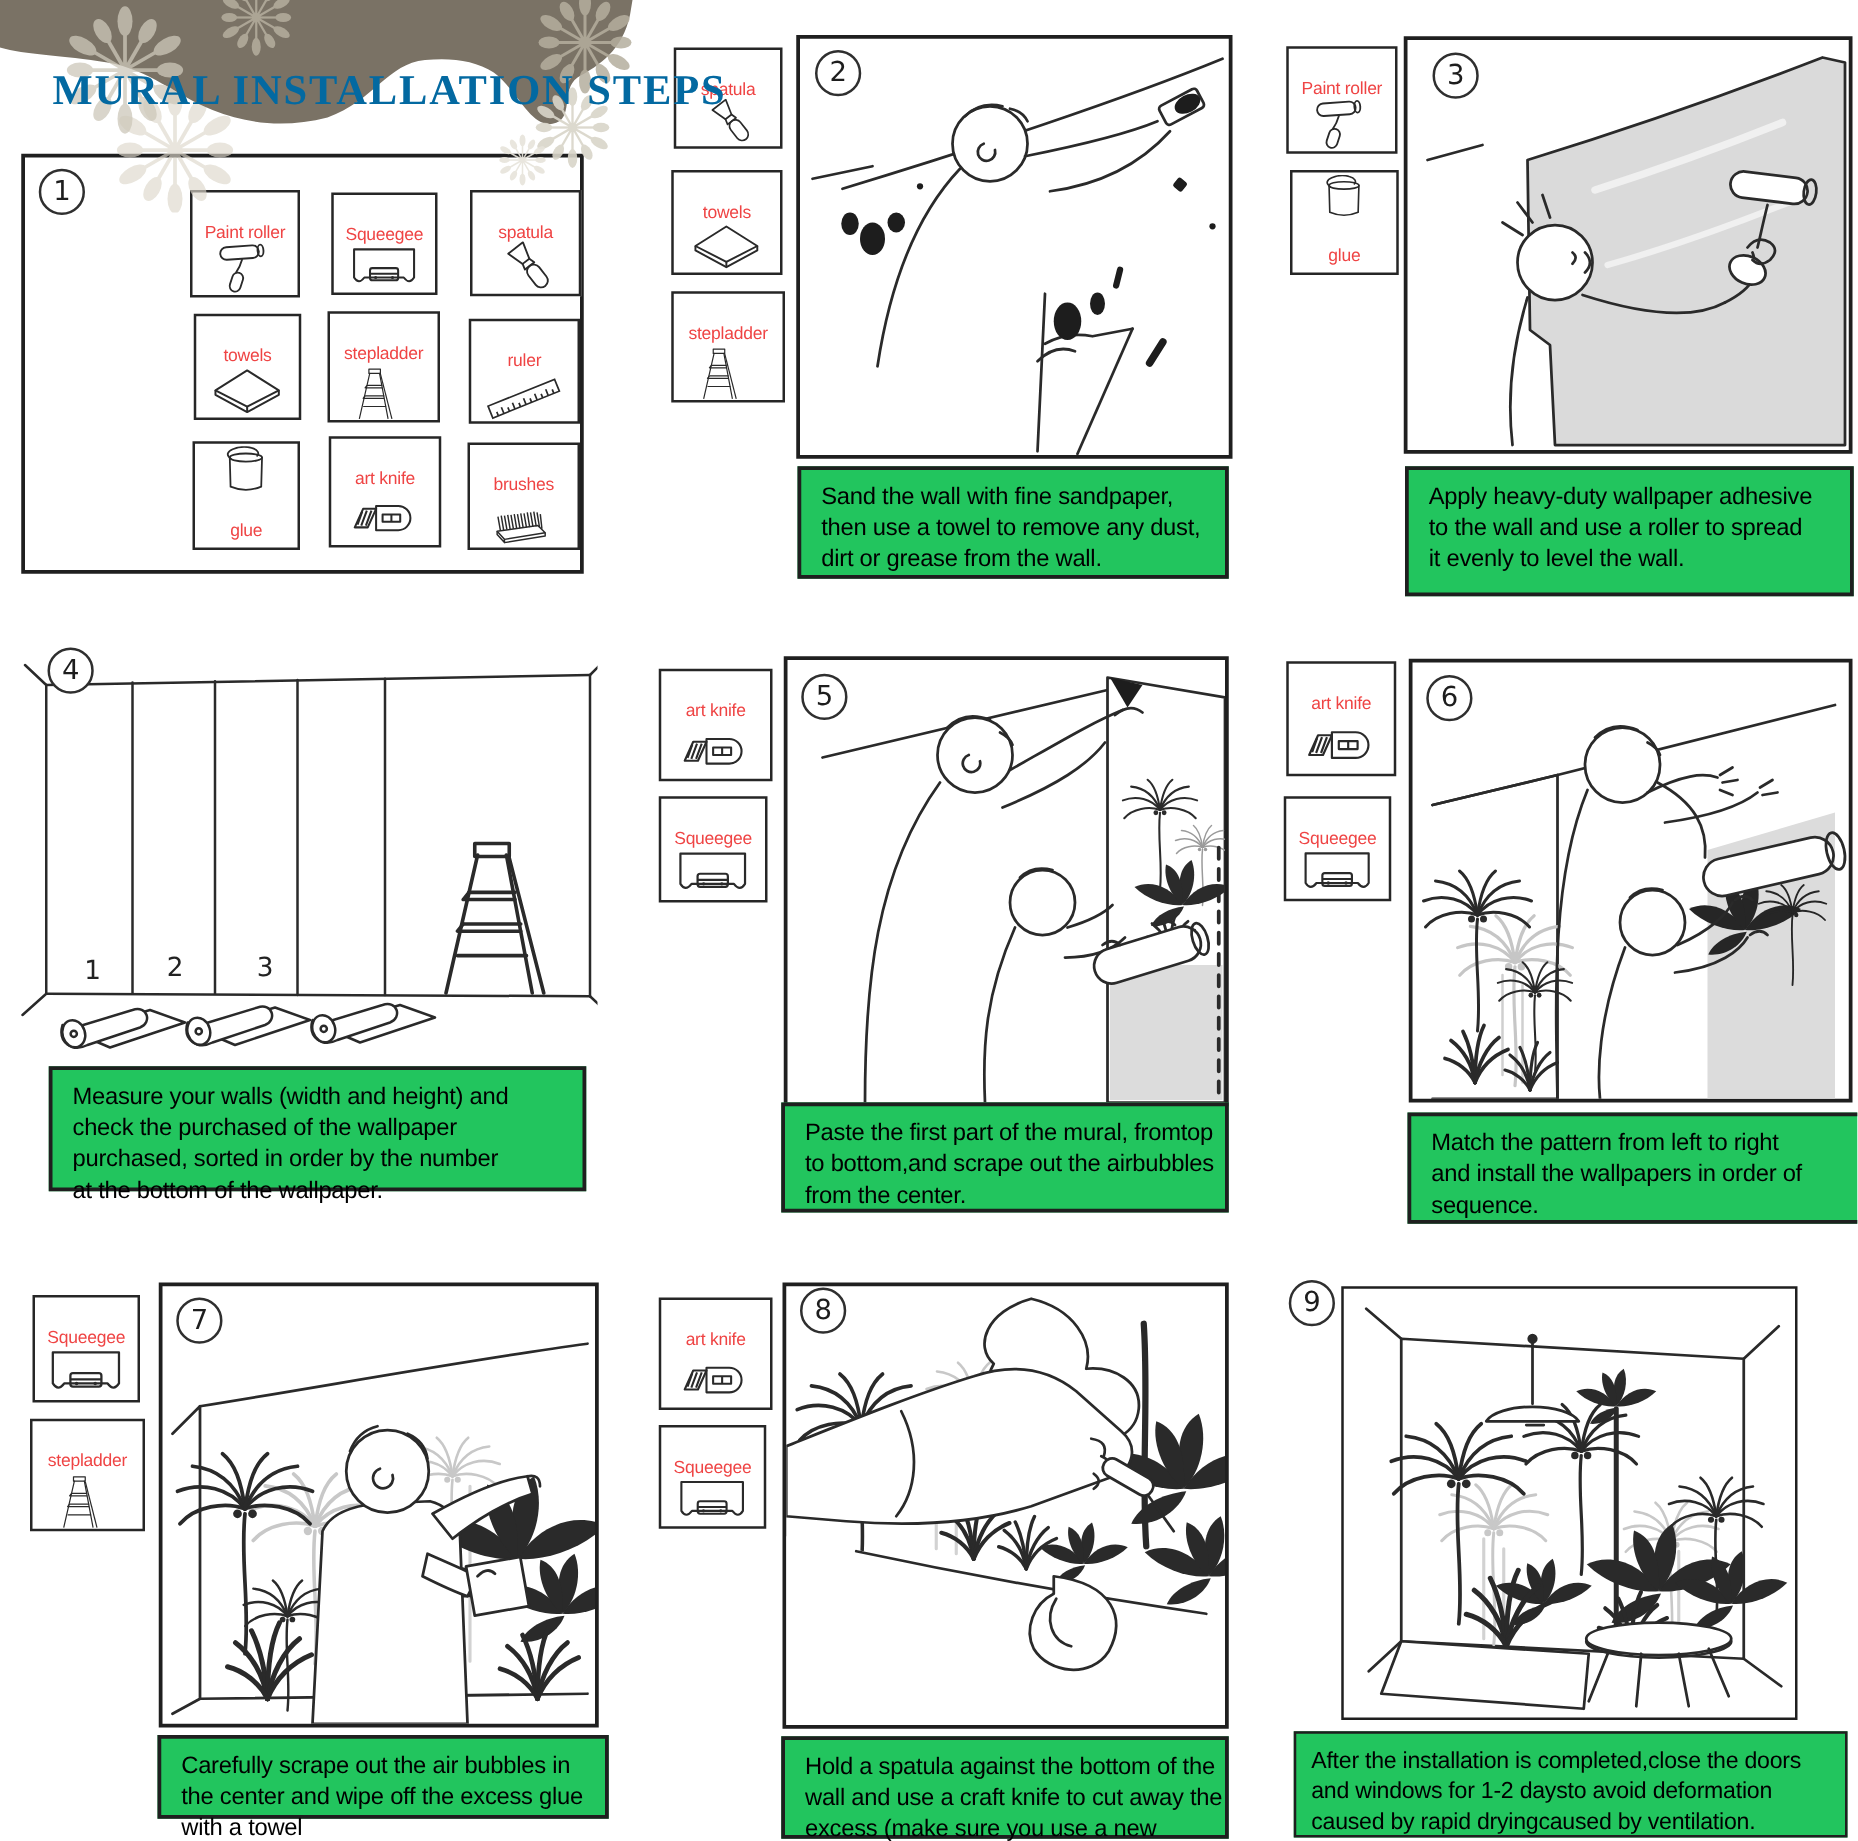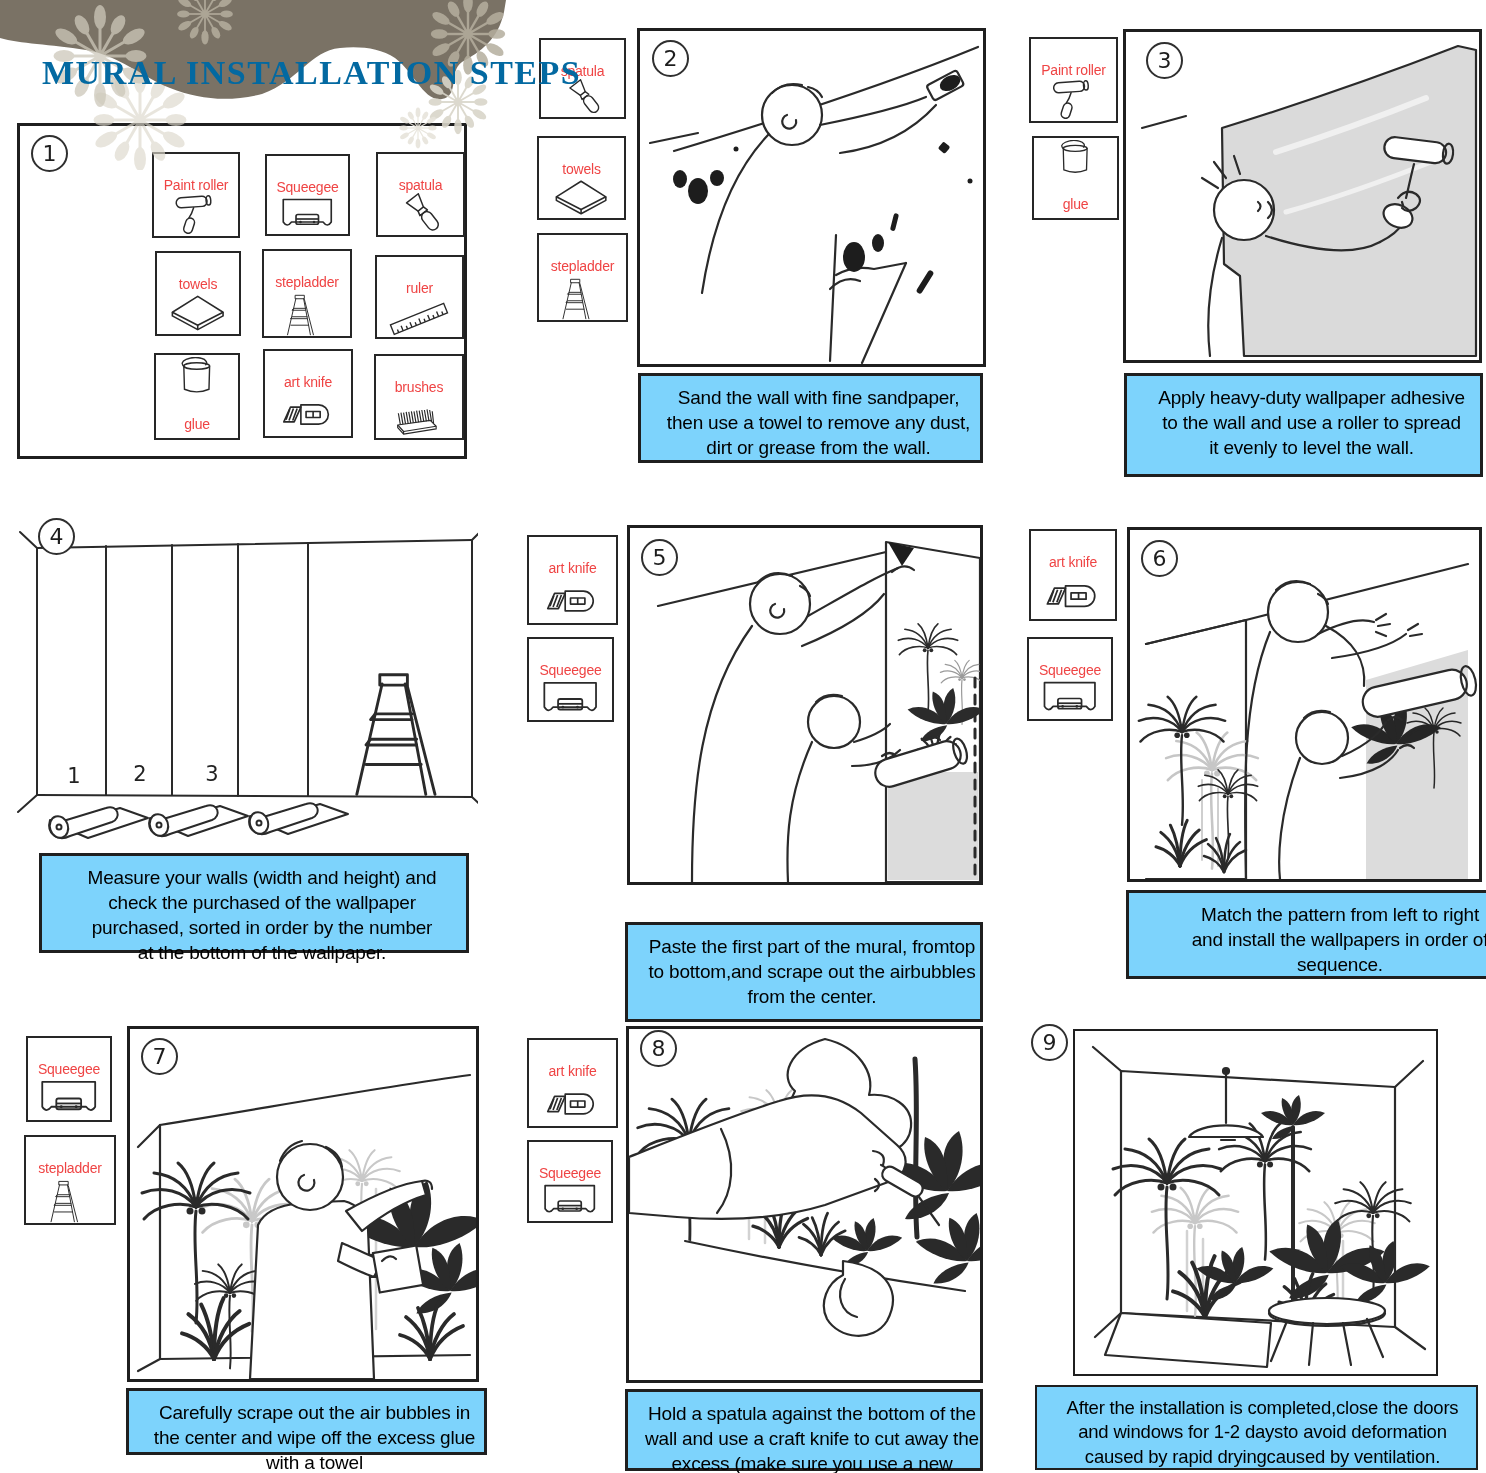--- a/index.html
+++ b/index.html
@@ -22,21 +22,21 @@
   .toolbox{position:absolute;border:2.5px solid #262626;background:#fff;box-sizing:border-box;
            display:flex;flex-direction:column;align-items:center;padding-top:4px;overflow:hidden;}
   .toolbox .tool-label{font-size:14px;letter-spacing:-0.2px;color:#ef4444;white-space:nowrap;margin-top:19px;}
   .toolbox svg{flex:1;width:92%;min-height:0;}
   .toolbox.label-bottom{flex-direction:column-reverse;padding-bottom:6px;padding-top:2px;}
   
   .scene{position:absolute;border:3px solid #1f1f1f;background:#fff;box-sizing:content-box;}
   .scene svg{width:100%;height:100%;}
   .thin{border-width:2px;}
   
-  .caption{position:absolute;border:3px solid #1f1f1f;background:#7dd3fc;box-sizing:border-box;text-align:center;}
+  .caption{position:absolute;border:3px solid #1f1f1f;background:#22c55e;box-sizing:border-box;}
   .caption p{margin:9px 0 0 16px;font-size:19px;line-height:1.32;letter-spacing:-0.2px;
              color:#000;white-space:pre-line;}
   .caption.small p{font-size:18.5px;margin-left:12px;}
   
   .stepnum{position:absolute;width:33px;height:33px;border:2.5px solid #2f2f2f;border-radius:50%;
            display:flex;align-items:center;justify-content:center;background:#fff;
            font-family:"DejaVu Sans",sans-serif;font-size:22px;color:#1d1d1d;z-index:3;}
   .panelnum{position:absolute;width:24px;text-align:center;
             font-family:"DejaVu Sans",sans-serif;font-size:21px;color:#222;}
 </style>
@@ -453,21 +453,21 @@
         <path d="M224 214 C244 208 254 202 260 196"></path>
         <path d="M222 238 C248 238 262 230 270 222"></path>
         <g transform="rotate(-17 288 236)">
           <rect x="244" y="222" width="88" height="28" rx="14" fill="#fff"></rect>
           <ellipse cx="332" cy="236" rx="6" ry="13"></ellipse>
         </g>
         <path d="M252 228 q8 -6 14 0 M296 212 q8 -6 14 0"></path>
       </g>
     </svg>
   </div>
-  <div class="caption" style="left:625px;top:922px;width:358px;height:100px">
+  <div class="caption" style="left:625px;top:882px;width:358px;height:88px">
     <p>Paste the first part of the mural, fromtop
  to bottom,and scrape out the airbubbles
  from the center.</p>
   </div>
 
   <div class="toolbox" style="left:1029px;top:529px;width:88px;height:92px">
     <div class="tool-label">art knife</div>
     <svg viewBox="0 0 90 62">
         <use href="#icon-knife" color="#2a2a2a"></use>
       </svg>

